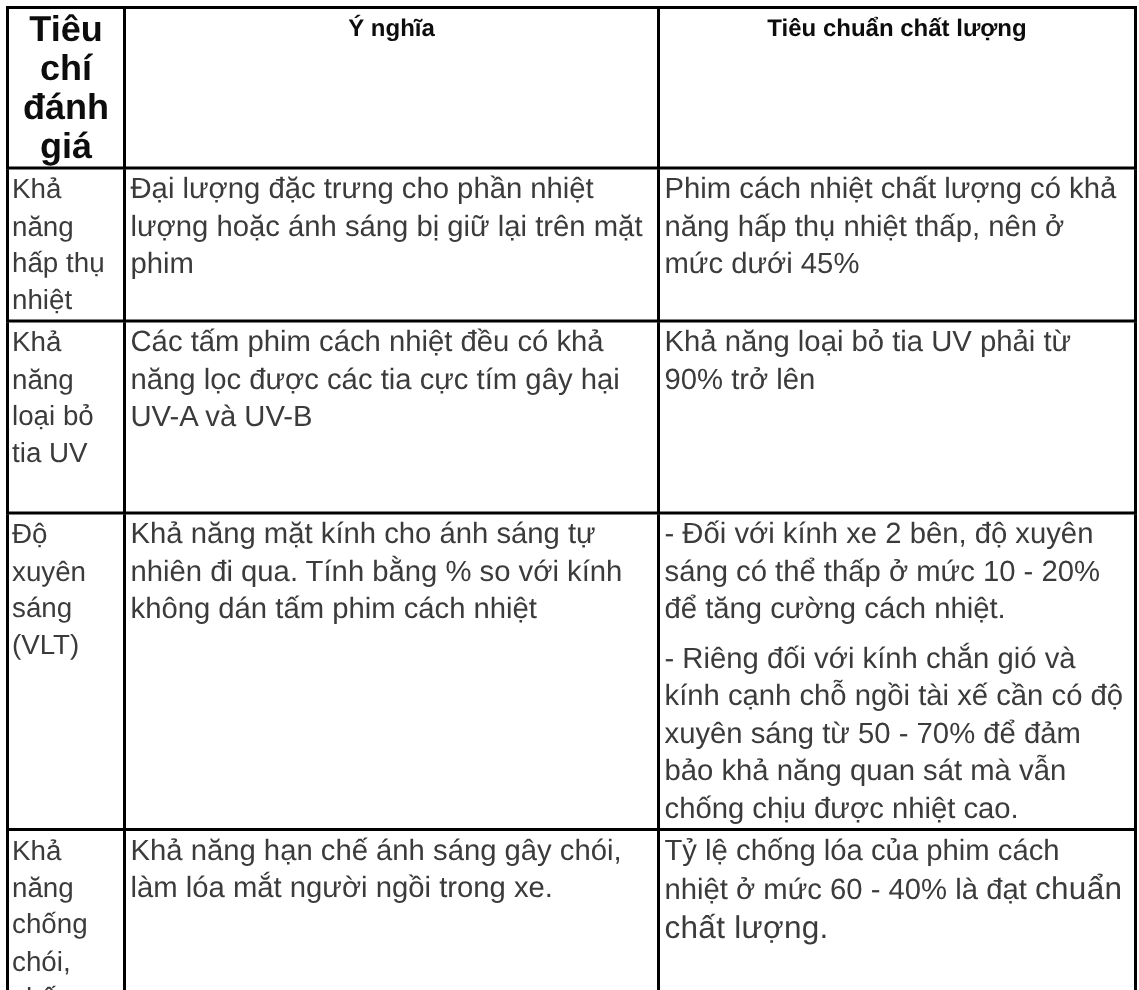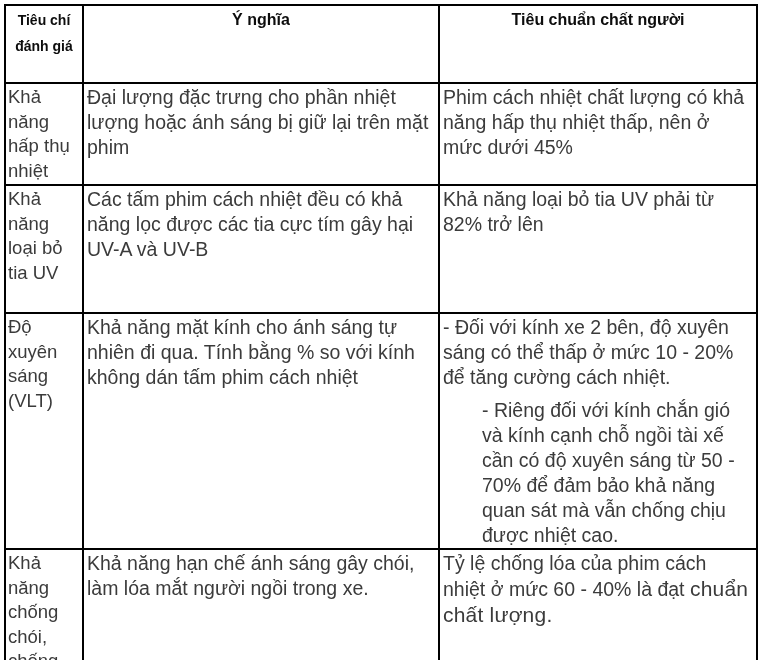--- a/index.html
+++ b/index.html
@@ -36,41 +36,41 @@
     box-sizing: border-box;
   }
   th {
     font-weight: bold;
     color: #0d0d0d;
     font-size: 16px;
     line-height: 26px;
     text-align: center;
     padding: 1px 0 0 0;
   }
-  th.c1 { font-size: 14px; }
+  th.c1 { font-size: 24px; }
   td {
     color: #3b3b3b;
     font-size: 19.5px;
     line-height: 25px;
     text-align: left;
     padding: 1px 6px 0 3px;
   }
   td.c1 {
     font-size: 18.5px;
     line-height: 24.5px;
     padding: 1px 12px 0 2px;
   }
   tr.row-head { height: 78px; }
   tr.row-1    { height: 102px; }
   tr.row-2    { height: 128px; }
   tr.row-3    { height: 184px; }
   tr.row-4    { height: 150px; }
 
   p.std-par { margin: 0; }
-  p.std-par + p.std-par { margin-top: 8px; margin-left: 39px; }
+  p.std-par + p.std-par { margin-top: 8px; }
 
   .em-phrase {
     font-family: Liberation Sans, sans-serif;
     font-size: 21px;
     letter-spacing: 0.2px;
   }
 </style>
 </head>
 <body>
 
@@ -78,33 +78,33 @@
   <table class="criteria-table">
     <colgroup>
       <col class="col-criteria">
       <col class="col-meaning">
       <col class="col-standard">
     </colgroup>
     <thead>
       <tr class="row-head">
         <th class="c1">Tiêu chí đánh giá</th>
         <th>Ý nghĩa</th>
-        <th>Tiêu chuẩn chất người</th>
+        <th>Tiêu chuẩn chất lượng</th>
       </tr>
     </thead>
     <tbody>
       <tr class="row-1">
         <td class="c1">Khả năng hấp thụ nhiệt</td>
         <td>Đại lượng đặc trưng cho phần nhiệt lượng hoặc ánh sáng bị giữ lại trên mặt phim</td>
         <td>Phim cách nhiệt chất lượng có khả năng hấp thụ nhiệt thấp, nên ở mức dưới 45%</td>
       </tr>
       <tr class="row-2">
         <td class="c1">Khả năng loại bỏ tia UV</td>
         <td>Các tấm phim cách nhiệt đều có khả năng lọc được các tia cực tím gây hại UV-A và UV-B</td>
-        <td>Khả năng loại bỏ tia UV phải từ 82% trở lên</td>
+        <td>Khả năng loại bỏ tia UV phải từ 90% trở lên</td>
       </tr>
       <tr class="row-3">
         <td class="c1">Độ xuyên sáng (VLT)</td>
         <td>Khả năng mặt kính cho ánh sáng tự nhiên đi qua. Tính bằng % so với kính không dán tấm phim cách nhiệt</td>
         <td>
           <p class="std-par">- Đối với kính xe 2 bên, độ xuyên sáng có thể thấp ở mức 10 - 20% để tăng cường cách nhiệt.</p>
           <p class="std-par">- Riêng đối với kính chắn gió và kính cạnh chỗ ngồi tài xế cần có độ xuyên sáng từ 50 - 70% để đảm bảo khả năng quan sát mà vẫn chống chịu được nhiệt cao.</p>
         </td>
       </tr>
       <tr class="row-4">

